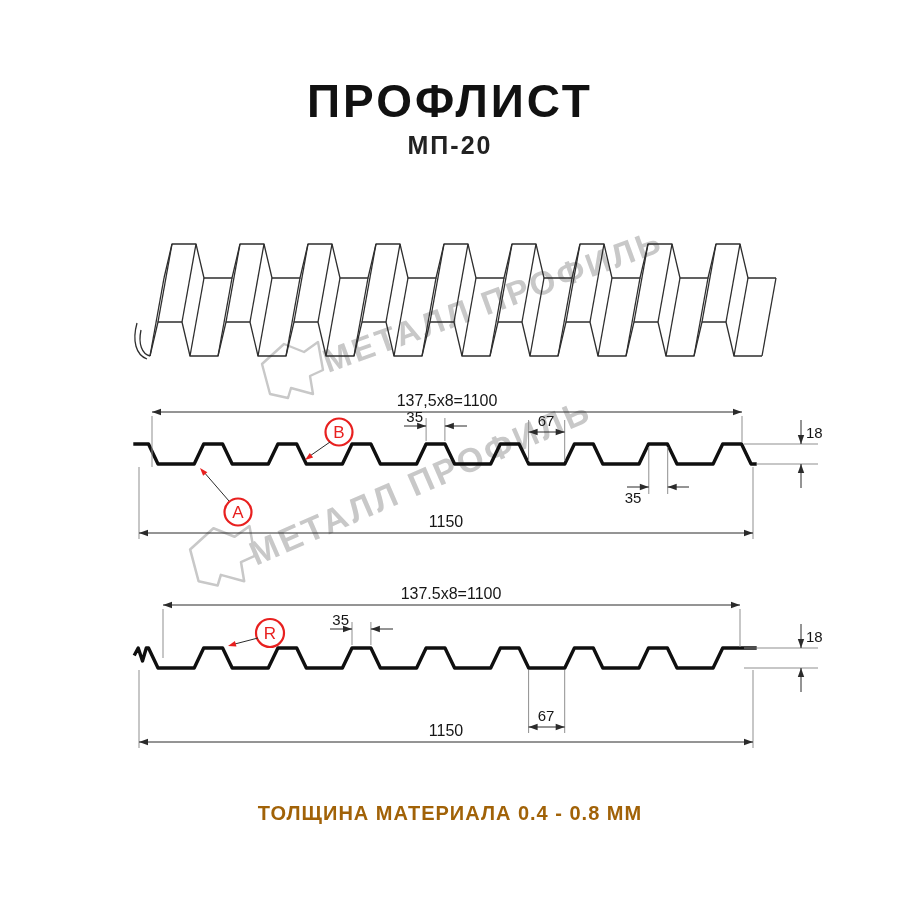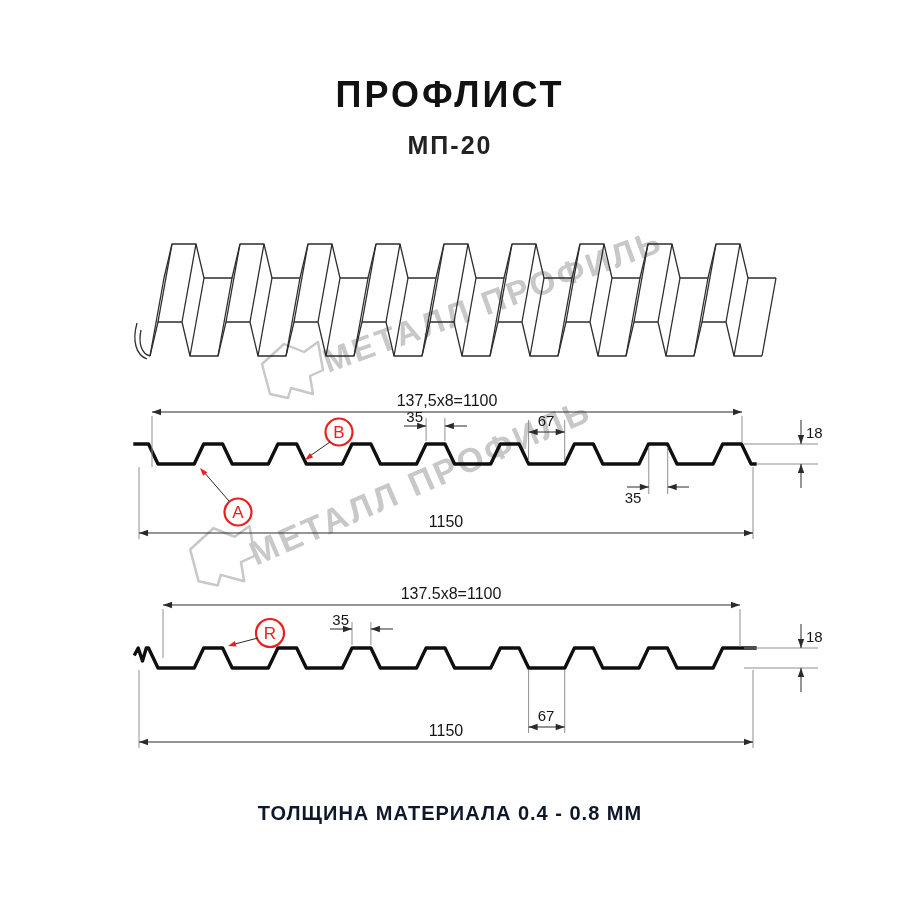--- a/index.html
+++ b/index.html
@@ -1,23 +1,23 @@
 <!DOCTYPE html>
 <html><head>
 <meta charset="utf-8">
 <style>
   html,body{margin:0;padding:0;background:#fff;}
   #page{position:relative;width:900px;height:900px;background:#fff;overflow:hidden;
         font-family:"Liberation Sans",sans-serif;}
   #title{position:absolute;top:74px;left:0;width:900px;text-align:center;
-         font-size:36px;font-weight:bold;letter-spacing:3px;color:#111;}
+         font-size:46px;font-weight:bold;letter-spacing:3px;color:#111;}
   #subtitle{position:absolute;top:131px;left:0;width:900px;text-align:center;
             font-size:25px;font-weight:600;letter-spacing:2px;color:#222;}
   #thickness{position:absolute;top:802px;left:0;width:900px;text-align:center;
-             font-size:20px;font-weight:bold;letter-spacing:1px;color:#0f172a;}
+             font-size:20px;font-weight:bold;letter-spacing:1px;color:#a16207;}
   #drawing{position:absolute;top:170px;left:0;}
   .ext{stroke:#8f8f8f;stroke-width:1;fill:none;}
   .dim{stroke:#2b2b2b;stroke-width:1;fill:none;}
   .prof{stroke:#0f0f0f;stroke-width:3.4;fill:none;stroke-linejoin:round;stroke-linecap:square;}
   .sheet{stroke:#2e2e2e;stroke-width:1.3;fill:none;stroke-linejoin:round;}
   .dimtxt{font-family:"Liberation Sans",sans-serif;font-size:15px;fill:#161616;}
   .dimtxt-lg{font-family:"Liberation Sans",sans-serif;font-size:16px;fill:#161616;}
   .callout{font-family:"Liberation Sans",sans-serif;font-size:17px;text-anchor:middle;}
   .wm{font-family:"Liberation Sans",sans-serif;font-weight:bold;letter-spacing:3px;}
   .wm-logo{fill:none;stroke-width:2.4;stroke-linejoin:round;}

